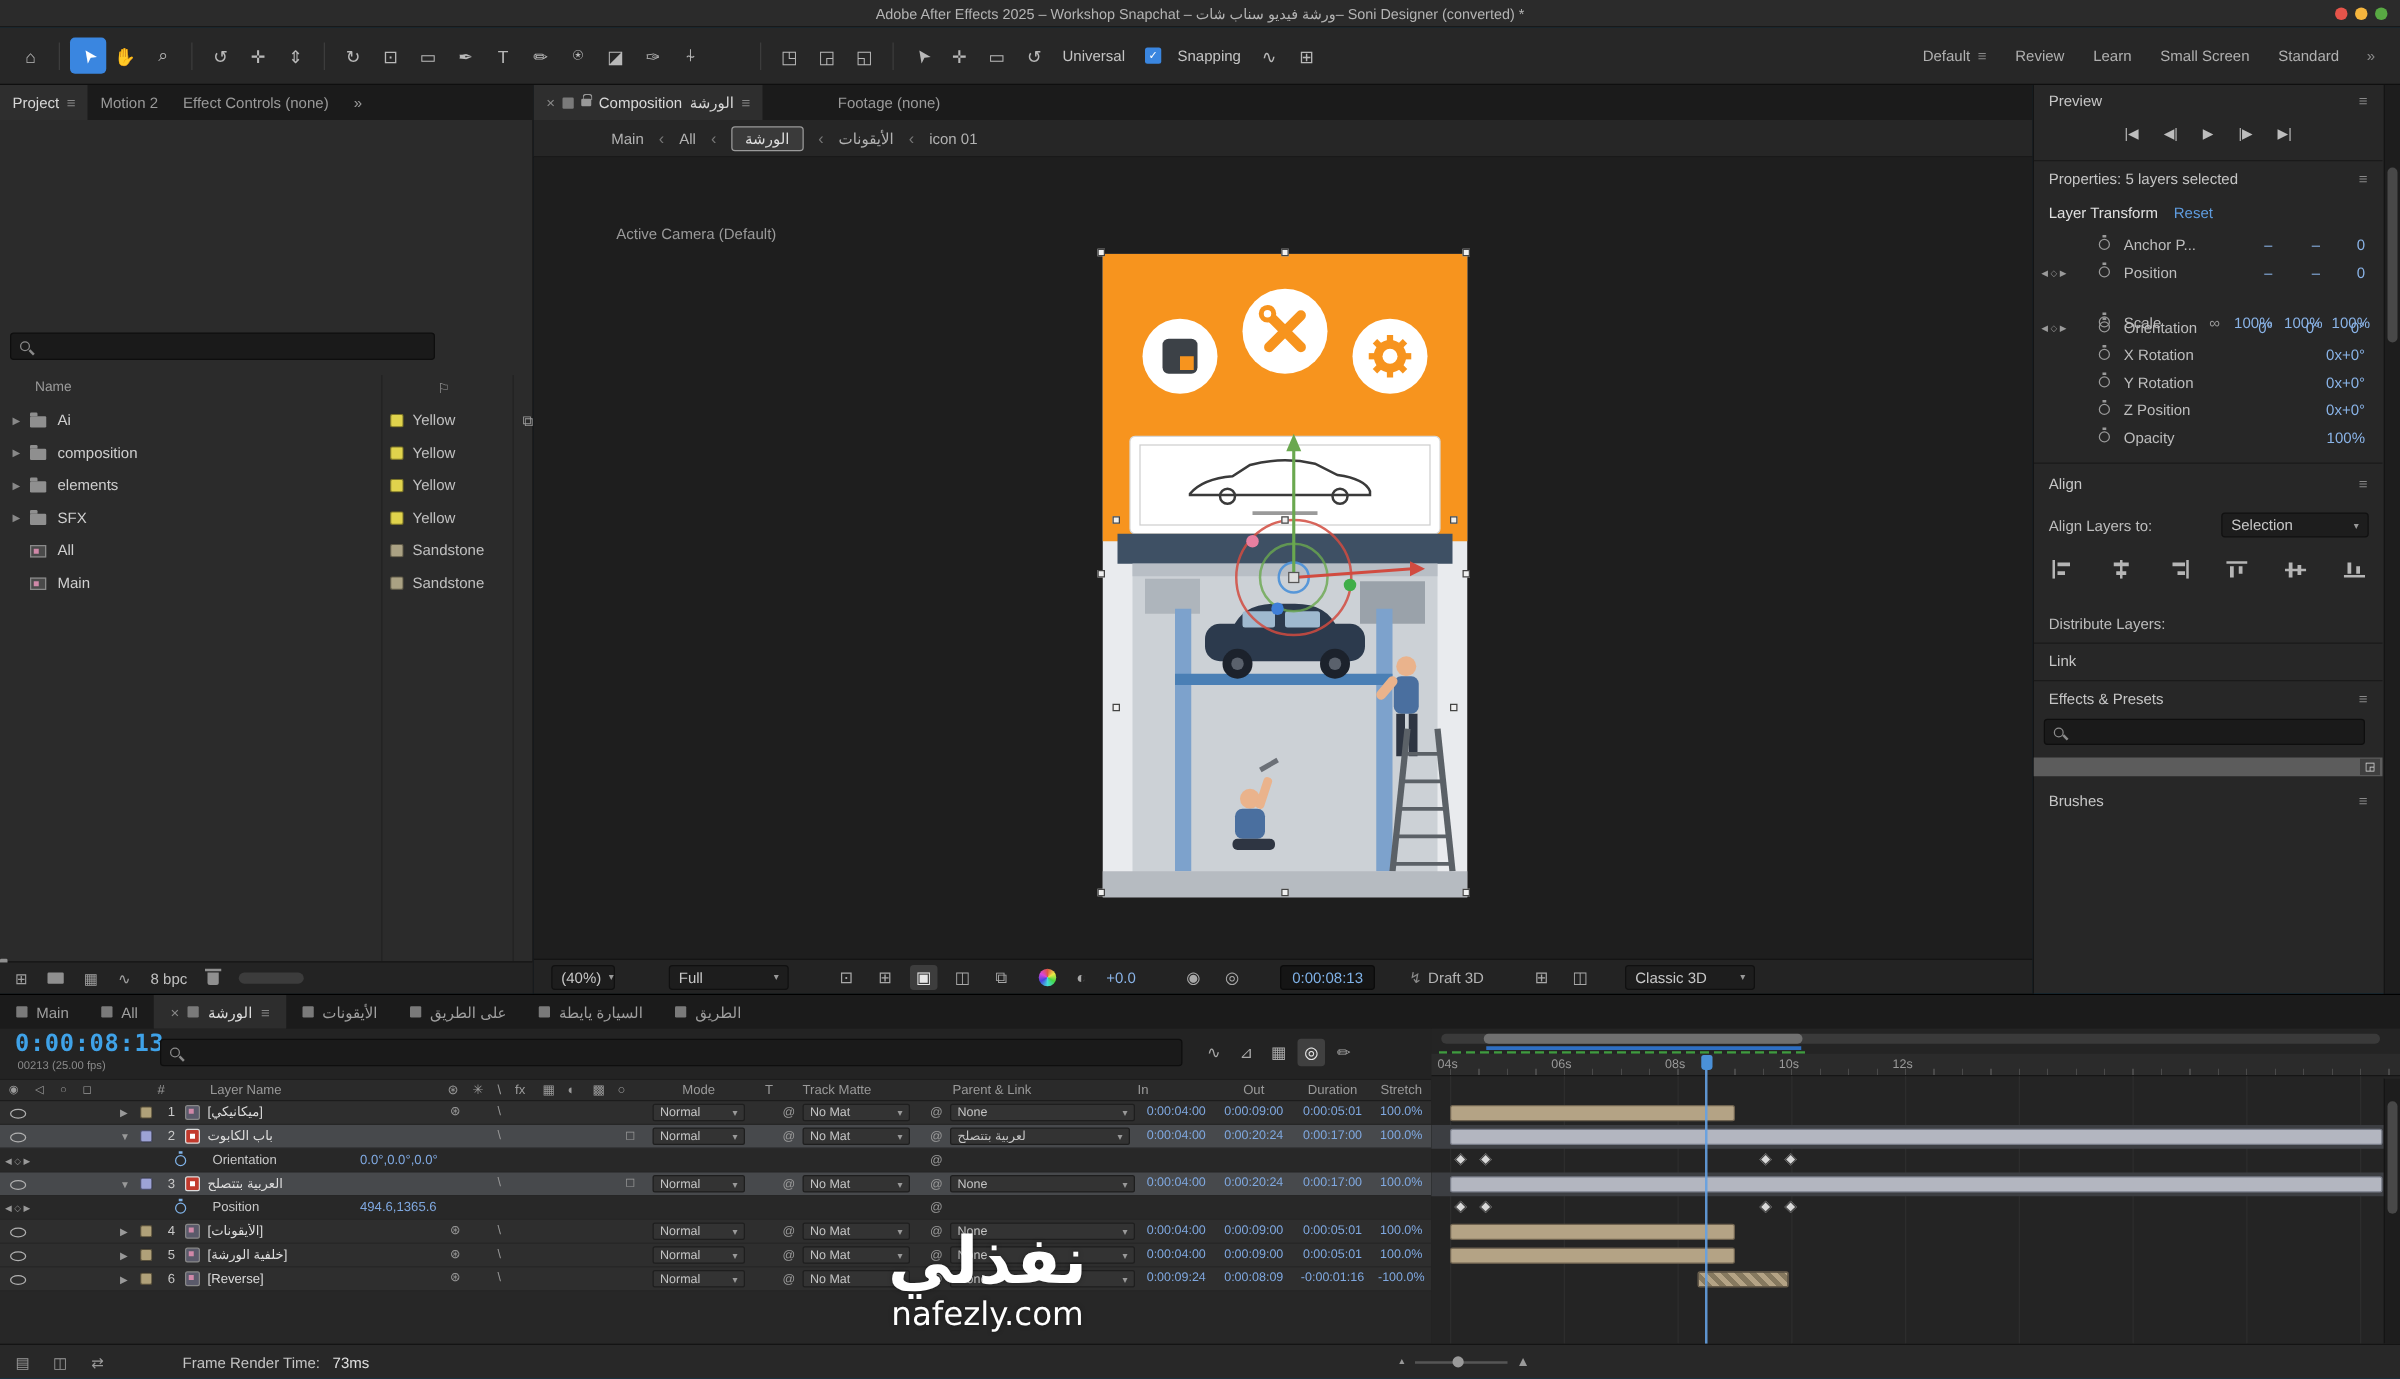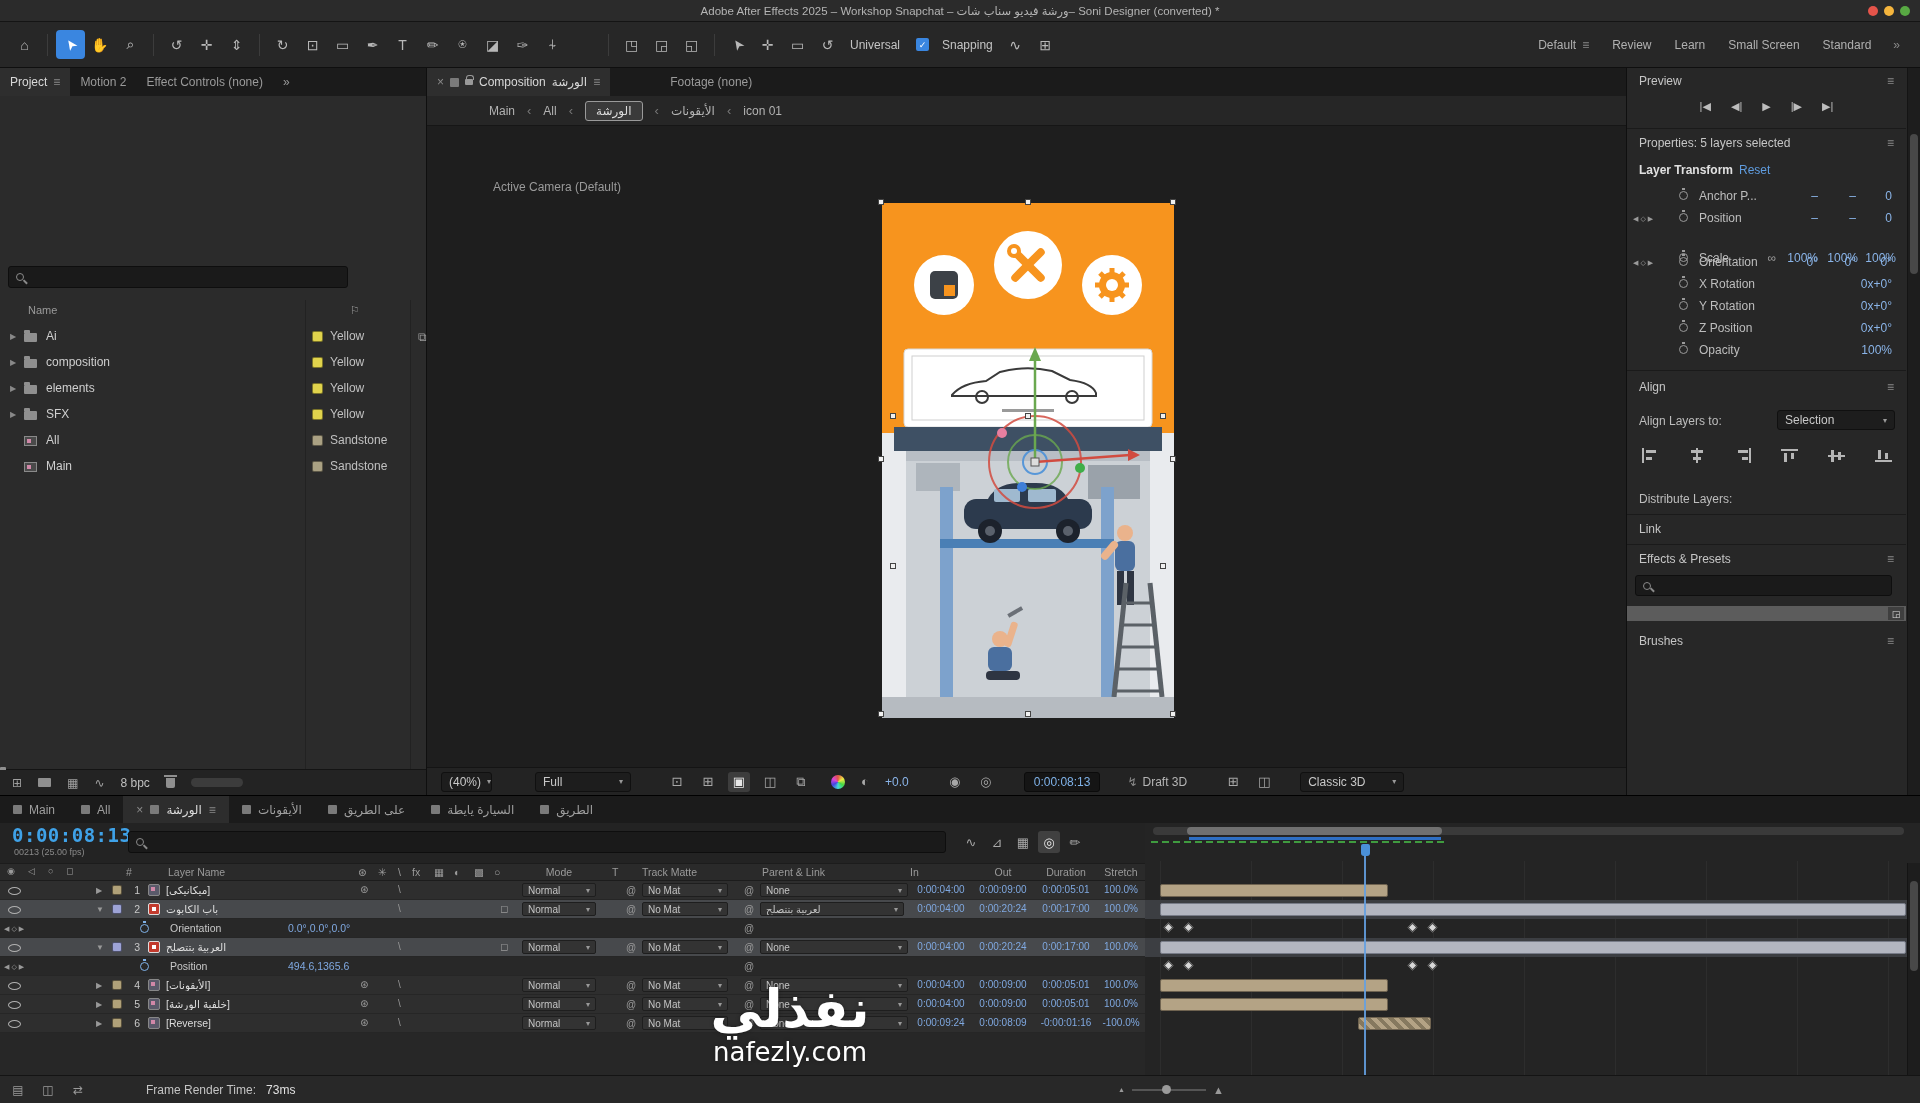--- a/index.html
+++ b/index.html
@@ -500,21 +500,21 @@
         <button class="tpb">▶</button>
         <button class="tpb">|▶</button>
         <button class="tpb">▶|</button>
       </div>
       <div class="divider" style="top:60px"></div>
       <div class="rph" style="top:64px">
         <span>Properties: 5 layers selected</span>
           <span class="mi">≡</span>
       </div>
       <div class="trowp" style="top:92px">
-        <span style="position:absolute;left:12px;top:3px;color:#e0e0e0;font-weight:bold">Layer Transform</span>
+        <span style="position:absolute;left:12px;top:3px;color:#e0e0e0;font-weight:normal">Layer Transform</span>
         <span style="position:absolute;left:112px;top:3px;color:#5f9cdf">Reset</span>
       </div>
 
       <div class="trowp" style="top:118px">
         <span class="sw" style="left:52px;top:5px"></span>
         <span class="tlab">Anchor P...</span>
         <span class="tval" style="right:88px;width:44px">–</span>
         <span class="tval" style="right:50px;width:36px">–</span>
         <span class="tval" style="right:14px;width:32px">0</span>
       </div>
@@ -910,20 +910,28 @@
       <div style="position:absolute;left:0;right:0;top:210px;bottom:0;background:#272727"></div>
     </div>
 
     <div class="tl-graph">
       <div style="position:absolute;left:8px;right:16px;top:4px;height:8px;background:#3a3a3a;border-radius:4px">
         <div style="position:absolute;left:34px;width:255px;top:0;height:8px;background:#707070;border-radius:4px"></div>
       </div>
       <div style="position:absolute;left:44px;width:252px;top:14px;height:3px;background:#2e6fc4"></div>
       <div style="position:absolute;left:6px;width:294px;top:18px;height:2px;background:repeating-linear-gradient(90deg,#3f9b3f 0 7px,transparent 7px 11px)"></div>
 
+      <div style="position:absolute;left:0;right:0;top:20px;height:18px;background:#2b2b2b;border-bottom:1px solid #161616">
+        <span class="rlabel" style="left:5px;top:3px;position:absolute">04s</span>
+        <span class="rlabel" style="left:96px;top:3px;position:absolute">06s</span>
+        <span class="rlabel" style="left:187px;top:3px;position:absolute">08s</span>
+        <span class="rlabel" style="left:278px;top:3px;position:absolute">10s</span>
+        <span class="rlabel" style="left:369px;top:3px;position:absolute">12s</span>
+        <div style="position:absolute;left:15px;right:0;bottom:0;height:5px;background:repeating-linear-gradient(90deg,#4a4a4a 0 1px,transparent 1px 22.75px)"></div>
+      </div>
 
       <div class="gridline" style="left:15px;top:38px"></div>
       <div class="gridline" style="left:106px;top:38px"></div>
       <div class="gridline" style="left:197px;top:38px"></div>
       <div class="gridline" style="left:288px;top:38px"></div>
       <div class="gridline" style="left:379px;top:38px"></div>
       <div class="gridline" style="left:470px;top:38px"></div>
       <div class="gridline" style="left:561px;top:38px"></div>
       <div class="gridline" style="left:652px;top:38px"></div>
       <div class="gridline" style="left:743px;top:38px"></div>

